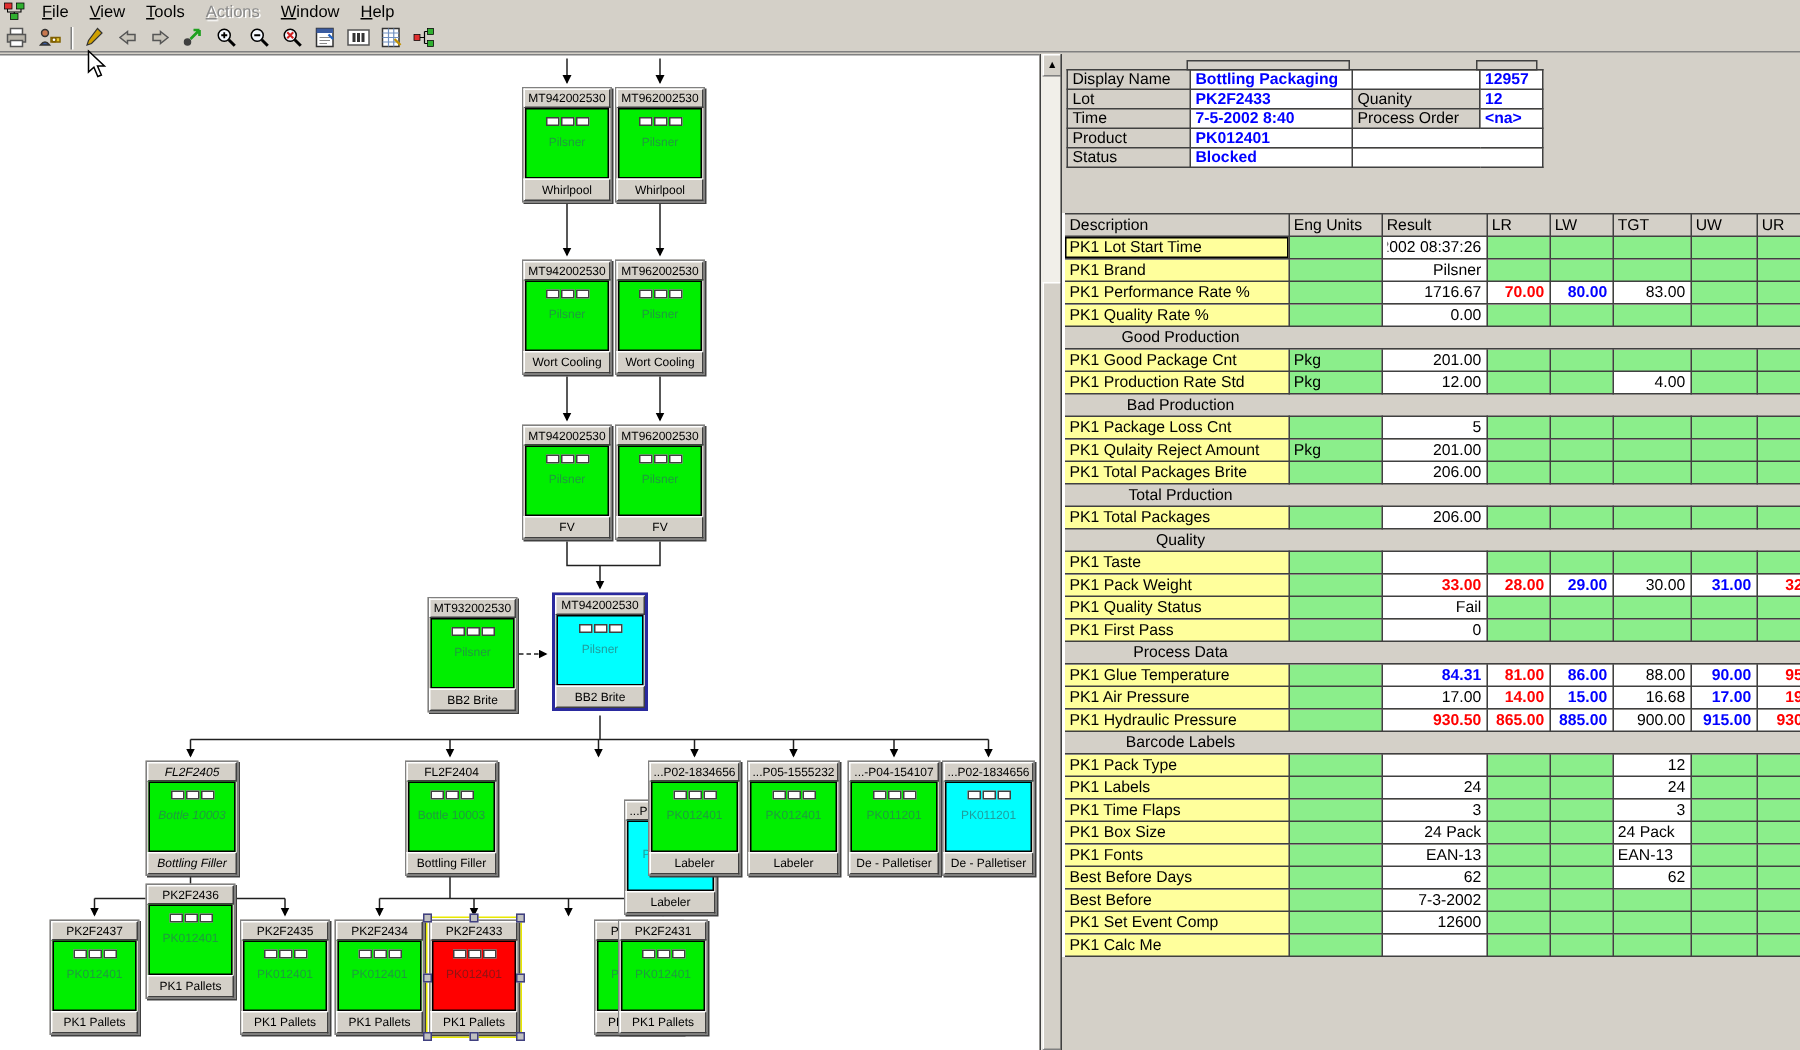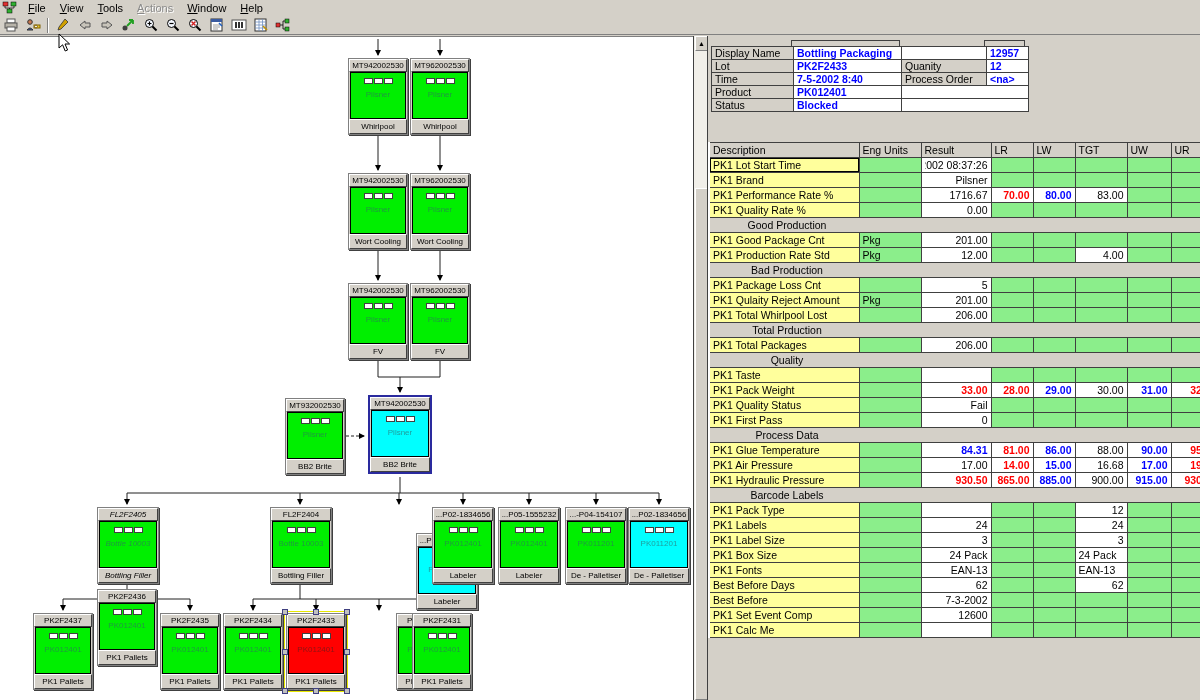--- a/index.html
+++ b/index.html
@@ -660,21 +660,21 @@
             <td class="cell-desc">PK1 Qulaity Reject Amount</td>
             <td class="cell-green">Pkg</td>
             <td class="cell-result">201.00</td>
             <td class="cell-green"></td>
             <td class="cell-green"></td>
             <td class="cell-green"></td>
             <td class="cell-green"></td>
             <td class="cell-green"></td>
           </tr>
           <tr>
-            <td class="cell-desc">PK1 Total Whirlpool Lost</td>
+            <td class="cell-desc">PK1 Total Packages Brite</td>
             <td class="cell-green"></td>
             <td class="cell-result">206.00</td>
             <td class="cell-green"></td>
             <td class="cell-green"></td>
             <td class="cell-green"></td>
             <td class="cell-green"></td>
             <td class="cell-green"></td>
           </tr>
           <tr class="section-row">
             <td colspan="8"><span class="section-label">Total Prduction</span></td>
@@ -782,21 +782,21 @@
             <td class="cell-desc">PK1 Labels</td>
             <td class="cell-green"></td>
             <td class="cell-result">24</td>
             <td class="cell-green"></td>
             <td class="cell-green"></td>
             <td class="cell-white cell-num">24</td>
             <td class="cell-green"></td>
             <td class="cell-green"></td>
           </tr>
           <tr>
-            <td class="cell-desc">PK1 Label Size</td>
+            <td class="cell-desc">PK1 Time Flaps</td>
             <td class="cell-green"></td>
             <td class="cell-result">3</td>
             <td class="cell-green"></td>
             <td class="cell-green"></td>
             <td class="cell-white cell-num">3</td>
             <td class="cell-green"></td>
             <td class="cell-green"></td>
           </tr>
           <tr>
             <td class="cell-desc">PK1 Box Size</td>

